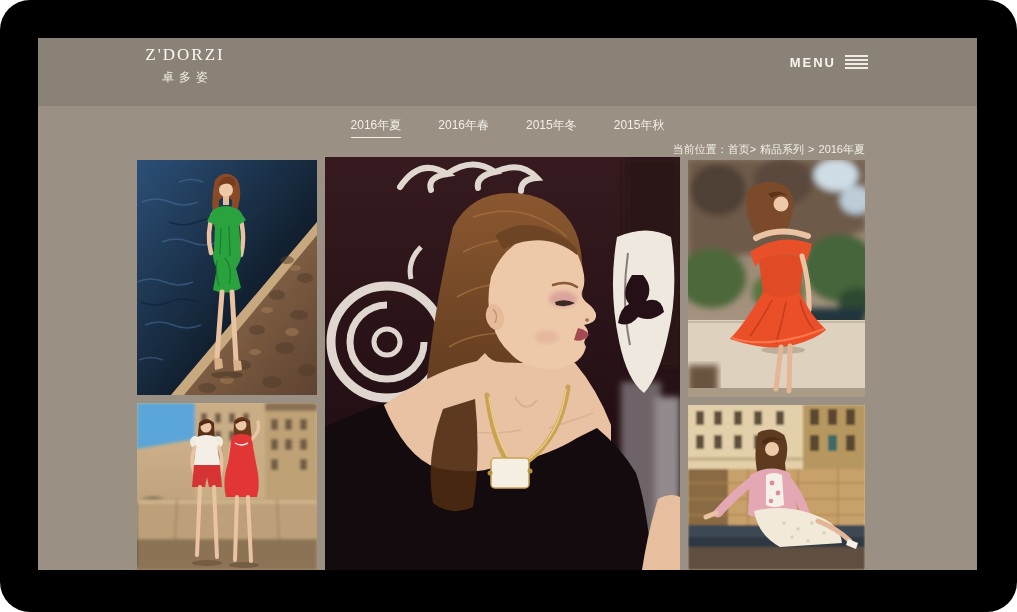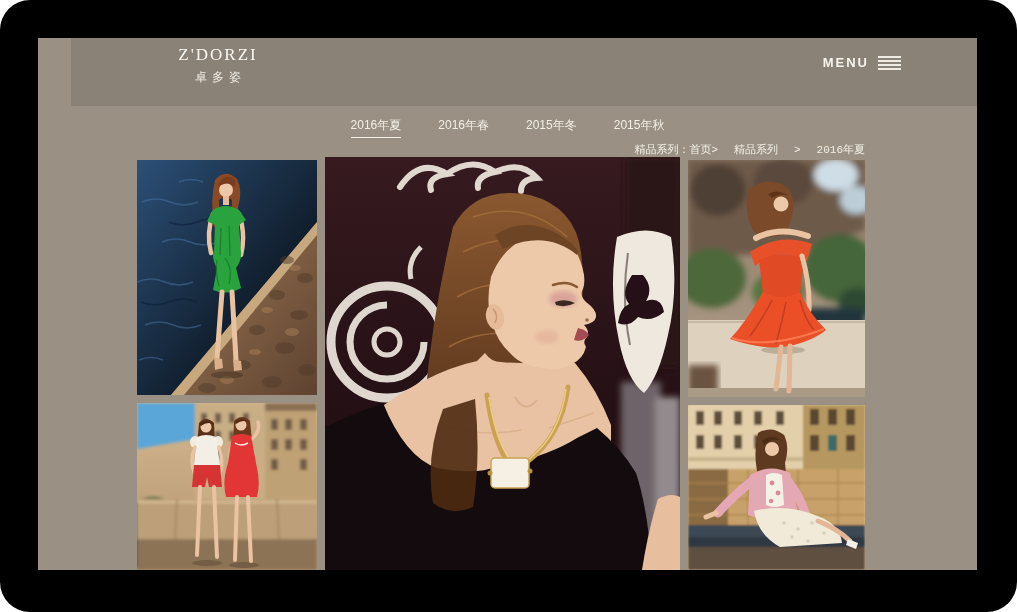--- a/index.html
+++ b/index.html
@@ -2,37 +2,37 @@
 <html><head>
 <meta charset="utf-8">
 <style>
   * { margin:0; padding:0; box-sizing:border-box; }
   html,body { width:1017px; height:612px; background:#ffffff; font-family:"Liberation Sans", sans-serif; }
   .stage { position:relative; width:1017px; height:612px; background:#ffffff; overflow:hidden; }
   .bezel { position:absolute; inset:0; background:#000000; border-radius:30px; }
   .screen { position:absolute; left:38px; top:38px; width:939px; height:532px; background:#9a9184; overflow:hidden; }
 
   
-  .site-header { position:absolute; left:0; top:0; width:100%; height:68px; background:#8b8277;margin-left:33px; }
+  .site-header { position:absolute; left:0; top:0; width:100%; height:68px; background:#8b8277; }
   .brand { position:absolute; left:92px; top:7px; width:110px; text-align:center; color:#fbf8f3; }
   .brand-title { font-family:"Liberation Serif", serif; font-size:17px; letter-spacing:2px; white-space:nowrap; }
   .brand-sub { font-size:12px; letter-spacing:5px; margin-top:4px; padding-left:5px; color:#f3efe8; white-space:nowrap; }
-  .menu-btn { position:absolute; right:109px; top:17px; display:flex; align-items:flex-end; gap:9px; color:#f7f4ee; cursor:pointer; background:none; border:none; }
+  .menu-btn { position:absolute; right:109px; top:17px; display:flex; align-items:flex-start; gap:9px; color:#f7f4ee; cursor:pointer; background:none; border:none; }
   .menu-label { font-size:13px; font-weight:bold; letter-spacing:2px; color:#f7f4ee; }
   .hamburger { display:inline-flex; flex-direction:column; gap:2px; }
   .hamburger i { display:block; width:23px; height:2px; background:#f0ece4; }
 
   
   .season-nav { position:absolute; top:79px; left:0; width:100%; display:flex; justify-content:center; gap:37px; }
   .tab { font-size:12px; color:#f3efe7; cursor:pointer; padding-bottom:3px; white-space:nowrap; }
   .tab.active { border-bottom:1px solid #f3efe7; }
 
   
   .breadcrumb { position:absolute; top:104px; right:112px; font-size:11px; color:#f3efe7; white-space:nowrap; }
-  .breadcrumb .bc-gap { margin-left:16px;font-family:Liberation Mono, monospace; }
+  .breadcrumb .bc-gap { margin-left:4px; }
   .bc-link { cursor:pointer; }
 
   
   .tile { position:absolute; overflow:hidden; cursor:pointer; }
   .tile svg { display:block; width:100%; height:100%; }
   .t-green  { left:99px;  top:122px; width:180px; height:235px; }
   .t-duo    { left:99px;  top:365px; width:180px; height:167px; }
   .t-hero   { left:287px; top:119px; width:355px; height:413px; }
   .t-orange { left:650px; top:122px; width:177px; height:237px; }
   .t-pink   { left:650px; top:367px; width:177px; height:165px; }
@@ -61,21 +61,21 @@
     </div>
 
     <div class="season-nav">
       <span class="tab active">2016年夏</span>
       <span class="tab">2016年春</span>
       <span class="tab">2015年冬</span>
       <span class="tab">2015年秋</span>
     </div>
 
     <div class="breadcrumb">
-      <span>精品系列：</span><span class="bc-link">首页&gt;</span><span class="bc-gap bc-link">精品系列</span><span class="bc-gap">&gt;</span><span class="bc-gap">2016年夏</span>
+      <span>当前位置：</span><span class="bc-link">首页&gt;</span><span class="bc-gap bc-link">精品系列</span><span class="bc-gap">&gt;</span><span class="bc-gap">2016年夏</span>
     </div>
 
     <div class="tile t-green">
       <svg viewBox="0 0 180 235">
         <defs>
           <linearGradient id="s1w" x1="0" y1="0" x2="1" y2="1">
             <stop offset="0" stop-color="#2c5078"></stop>
               <stop offset="1" stop-color="#122档"></stop>
             <stop offset="1" stop-color="#122944"></stop>
           </linearGradient>

